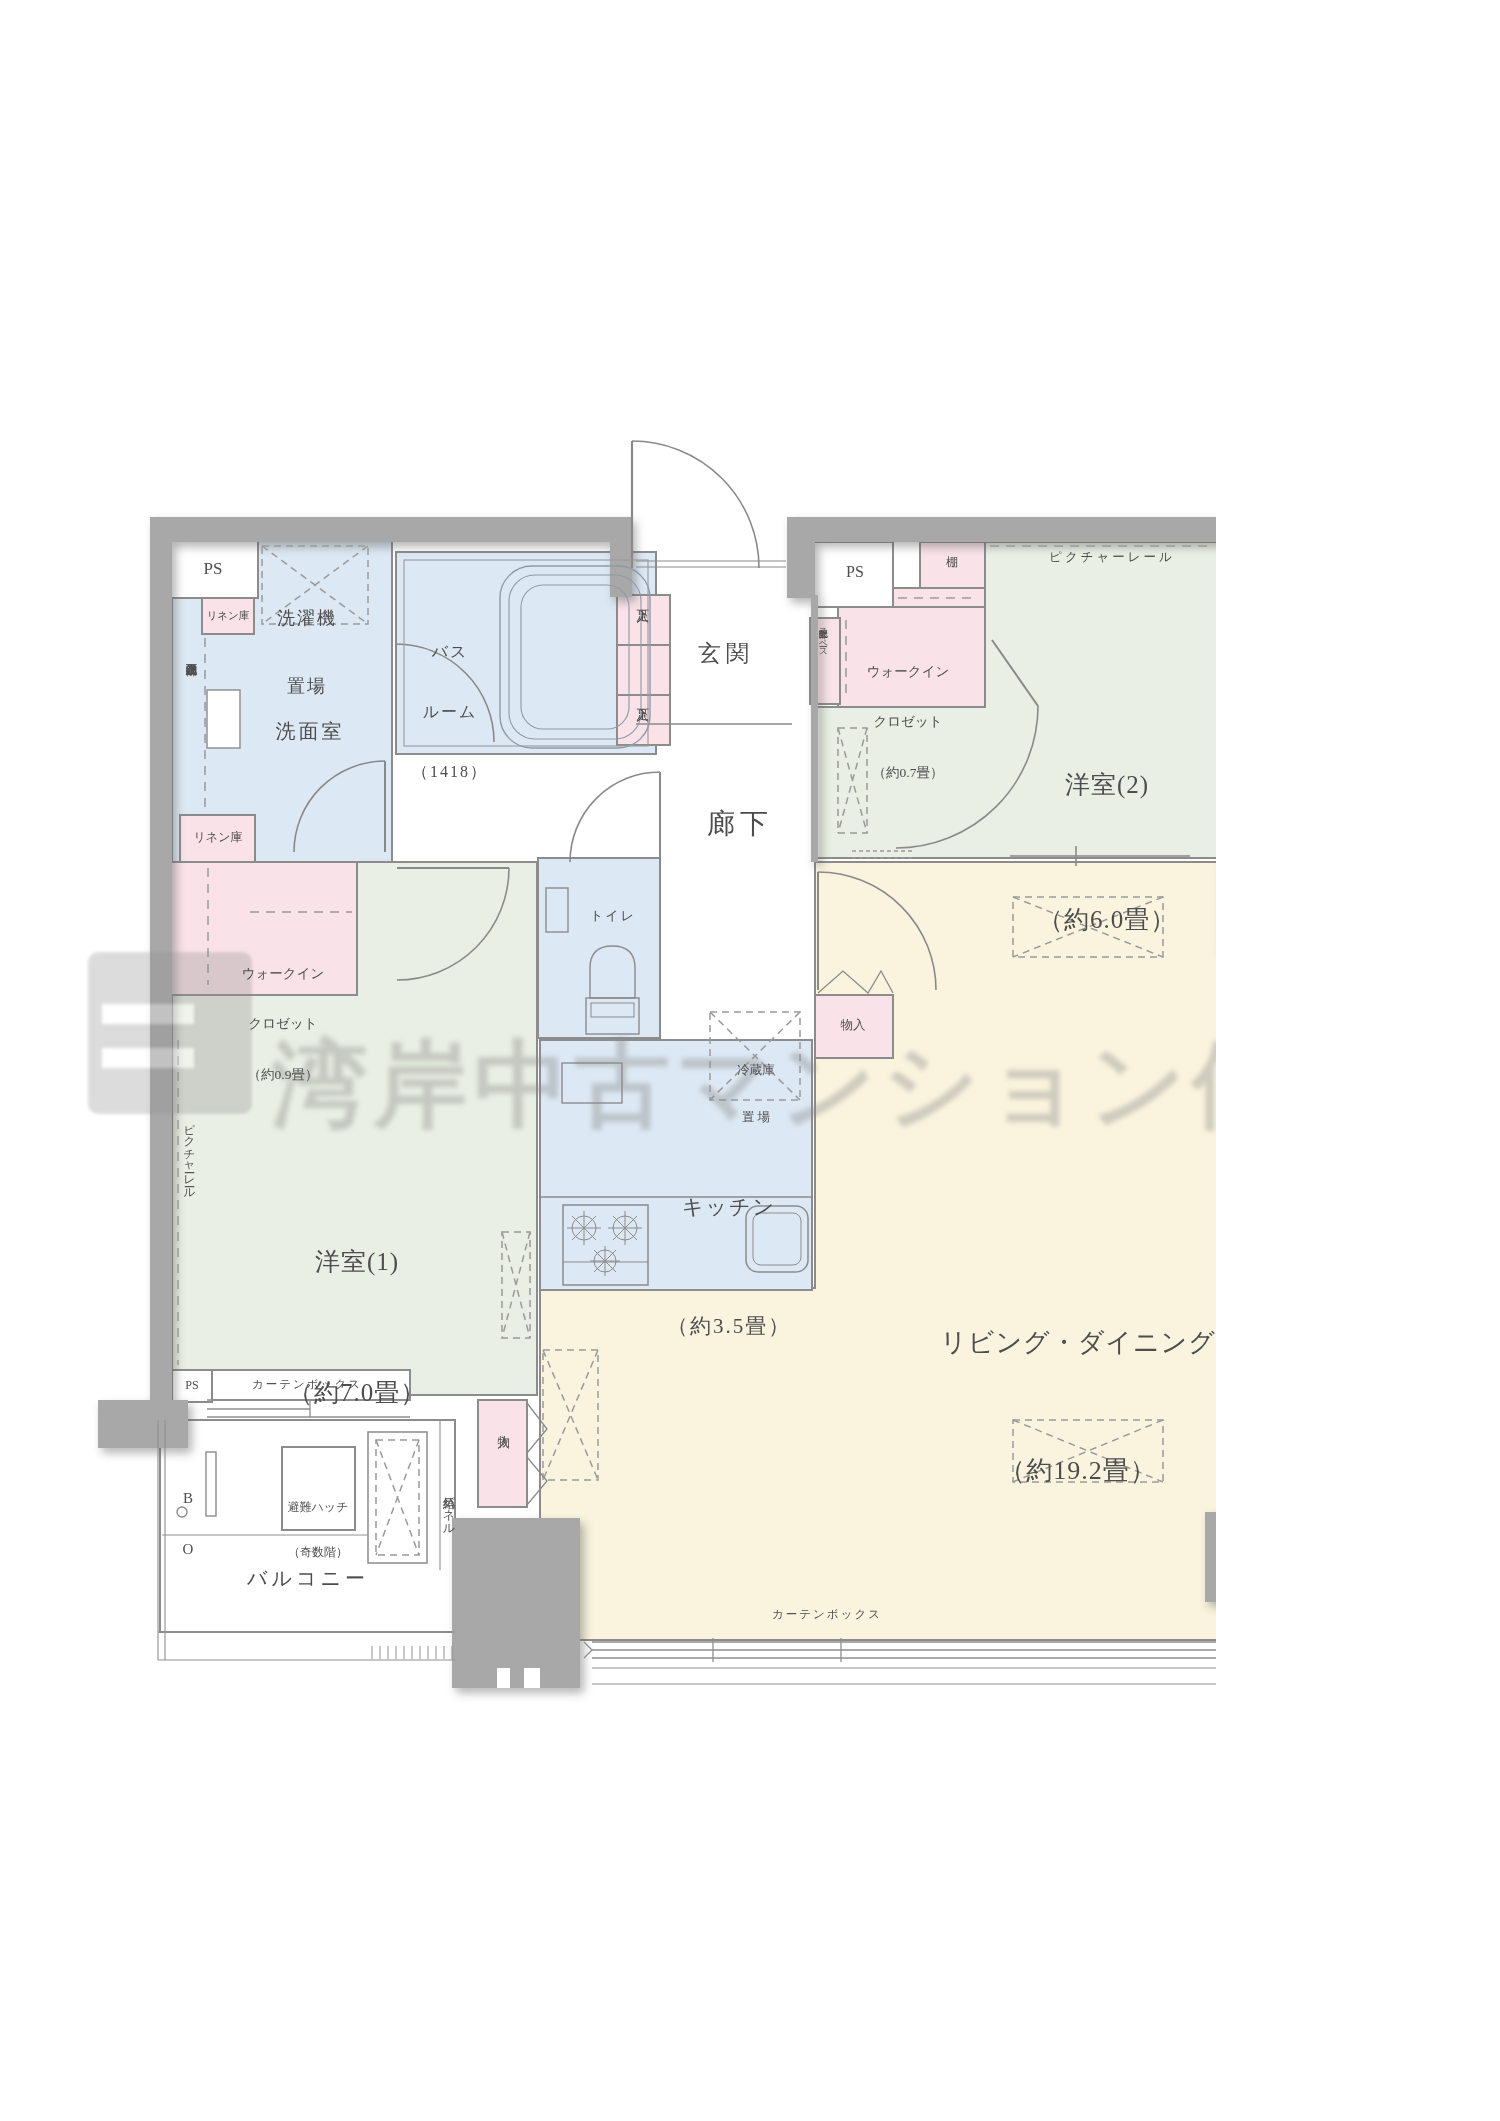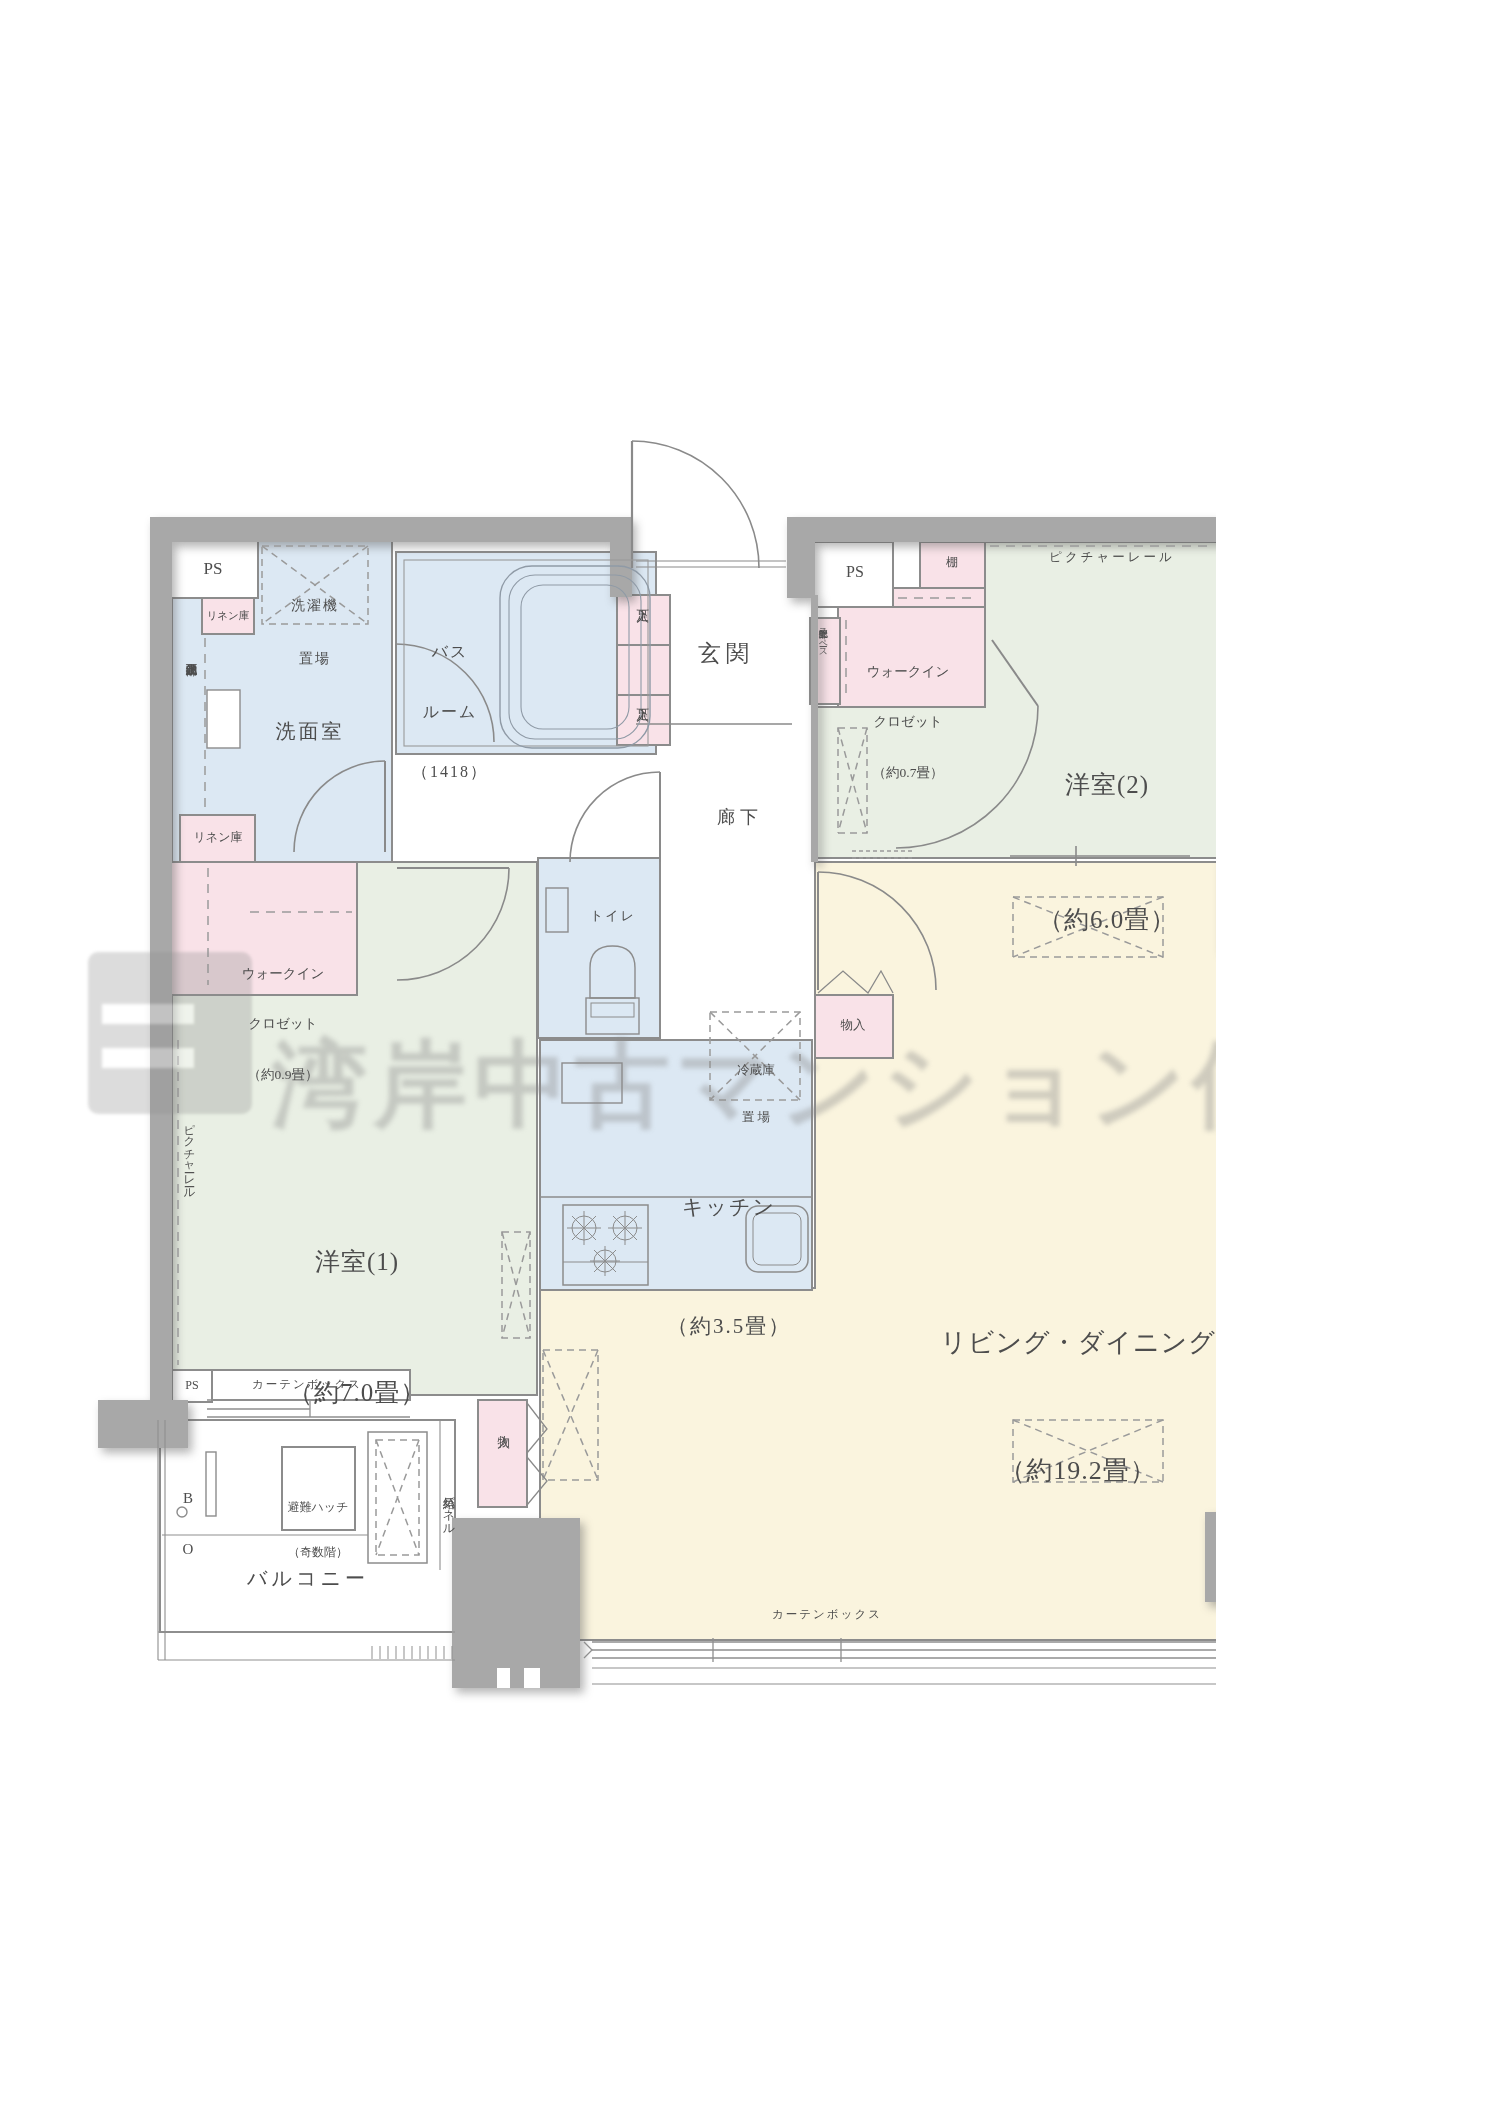--- a/index.html
+++ b/index.html
@@ -206,21 +206,21 @@
 </svg>
 
 <div class="wm-logo">
   <span class="slot" style="top:52px"></span>
   <span class="slot" style="top:96px"></span>
 </div>
 <div class="wm-text" style="left:272px;top:1022px;font-size:95px;">湾岸中古マンション価格ナビ</div>
 
 <div class="lbl" style="left:213px;top:558px;font-size:17px;">PS</div>
 
-<div class="lbl" style="left:315px;top:562px;font-size:14px;letter-spacing:2px;">
+<div class="lbl" style="left:307px;top:562px;font-size:18px;letter-spacing:2px;">
   <div>洗濯機</div>
   <div>置場</div>
 </div>
 
 <div class="lbl" style="left:450px;top:602px;font-size:16px;letter-spacing:2px;">
   <div>バス</div>
   <div>ルーム</div>
   <div>（1418）</div>
 </div>
 
@@ -240,21 +240,21 @@
   <div>クロゼット</div>
   <div>（約0.7畳）</div>
 </div>
 
 <div class="lbl" style="left:1107px;top:672px;font-size:25px;line-height:1.8;letter-spacing:1px;">
   <div>洋室(2)</div>
   <div>（約6.0畳）</div>
 </div>
 
 <div class="lbl" style="left:1112px;top:550px;font-size:12.5px;letter-spacing:3px;">ピクチャーレール</div>
-<div class="lbl" style="left:740px;top:806px;font-size:18px;letter-spacing:5px;text-align:center;">廊下</div>
+<div class="lbl" style="left:740px;top:806px;font-size:28px;letter-spacing:5px;text-align:center;">廊下</div>
 <div class="lbl" style="left:613px;top:908px;font-size:13px;letter-spacing:2px;">トイレ</div>
 
 <div class="lbl" style="left:283px;top:932px;font-size:13.5px;">
   <div>ウォークイン</div>
   <div>クロゼット</div>
   <div>（約0.9畳）</div>
 </div>
 
 <div class="lbl" style="left:357px;top:1152px;font-size:25px;line-height:1.75;letter-spacing:1px;">
   <div>洋室(1)</div>

